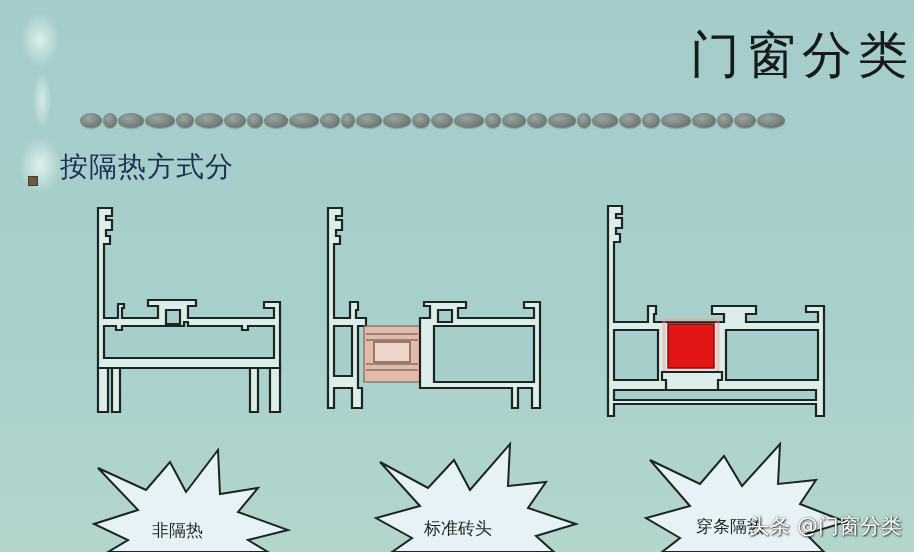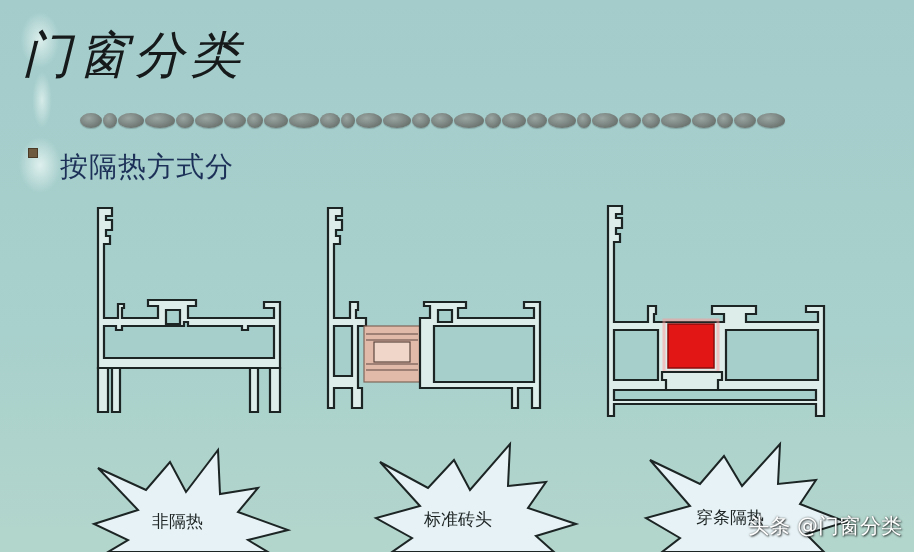--- a/index.html
+++ b/index.html
@@ -9,47 +9,48 @@
     font-family: "DejaVu Sans", sans-serif;
   }
   .ornament {
     position: absolute; left: 4px; top: 0; width: 76px; height: 220px;
     background:
       radial-gradient(ellipse 28px 40px at 36px 40px, rgba(230,245,242,0.85), rgba(230,245,242,0) 70%),
       radial-gradient(ellipse 14px 40px at 38px 100px, rgba(225,242,240,0.8), rgba(225,242,240,0) 70%),
       radial-gradient(ellipse 30px 40px at 36px 165px, rgba(232,246,244,0.85), rgba(232,246,244,0) 70%);
   }
   .title {
-    position: absolute; left: 12px; right: 0; top: 22px; text-align: left;
+    position: absolute; left: 12px; right: 0; top: 22px; text-align: right;
     font-family: "DejaVu Serif", serif; font-size: 50px; color: #161a1a;
-    letter-spacing: 6px; padding-left: 10px; font-style: italic;
+    letter-spacing: 6px; padding-left: 10px;
   }
   .pebbles {
     position: absolute; left: 80px; top: 110px; width: 710px; height: 20px;
     display: flex; align-items: center;
   }
   .pebble {
     height: 15px; border-radius: 50%;
     background: radial-gradient(ellipse at 40% 35%, #9aa6a2, #6e7672 70%, #5f6663);
     margin-right: 1px; box-shadow: 0 1px 1px rgba(0,0,0,0.2);
   }
-  .bullet-row { position: absolute; left: 28px; top: 148px; display: flex; align-items: flex-start; }
+  .bullet-row { position: absolute; left: 28px; top: 148px; display: flex; align-items: flex-end; }
   .bullet {
     width: 8px; height: 8px; background: #6e5a3e; border: 1px solid #4a3a26; margin-right: 22px;
   }
   .subtitle {
     font-family: "DejaVu Serif", serif; font-size: 28px; color: #1d3158; letter-spacing: 1px;
   }
   svg.profile { position: absolute; overflow: visible; }
   .pf { fill: #ddeeea; stroke: #1c2424; stroke-width: 2.2; stroke-linejoin: miter; }
   .pfi { fill: #a6cfcb; stroke: #1c2424; stroke-width: 2.2; }
   .burst { position: absolute; }
   .burst-label {
     position: absolute; font-family: Liberation Mono, monospace; font-size: 17px; color: #1e2424;
     white-space: nowrap;
+    margin-top: 9px;
   }
   .watermark {
     position: absolute; right: 12px; bottom: 12px; font-size: 21px; color: #ffffff;
     text-shadow: 1px 1px 2px rgba(0,0,0,0.75), 0 0 2px rgba(0,0,0,0.5);
     font-family: "DejaVu Sans", sans-serif; letter-spacing: 0px;
   }
 </style>
 </head>
 <body>
 

